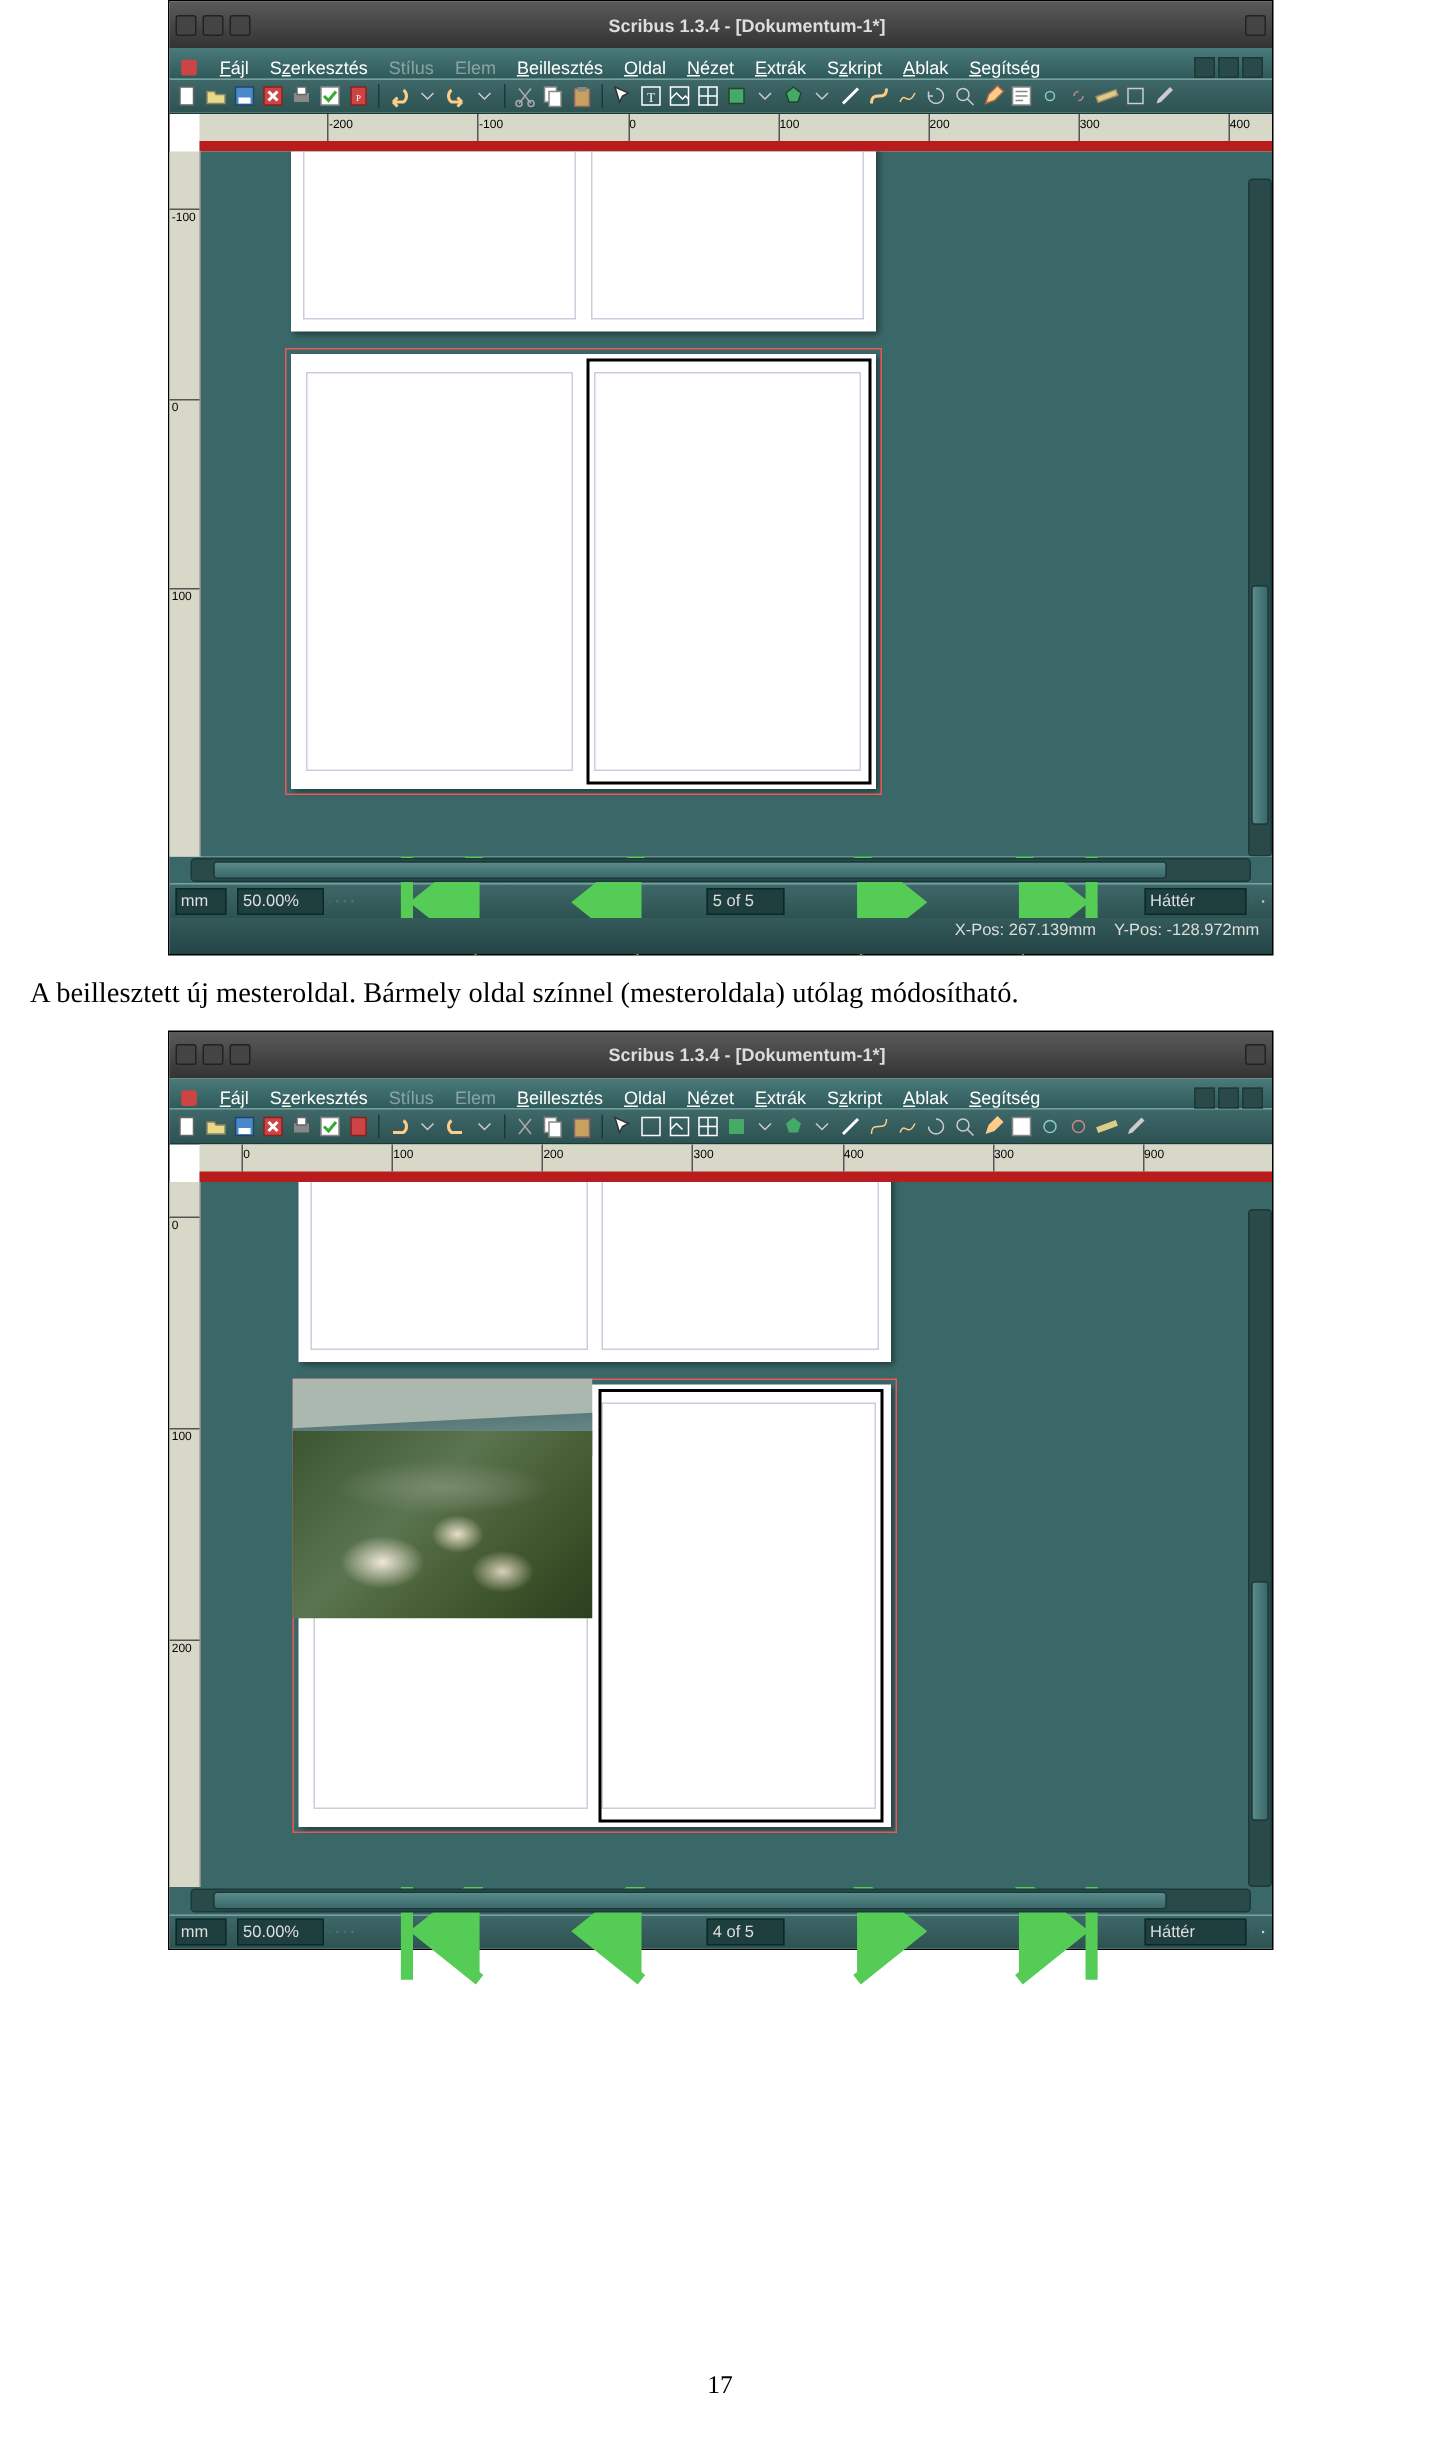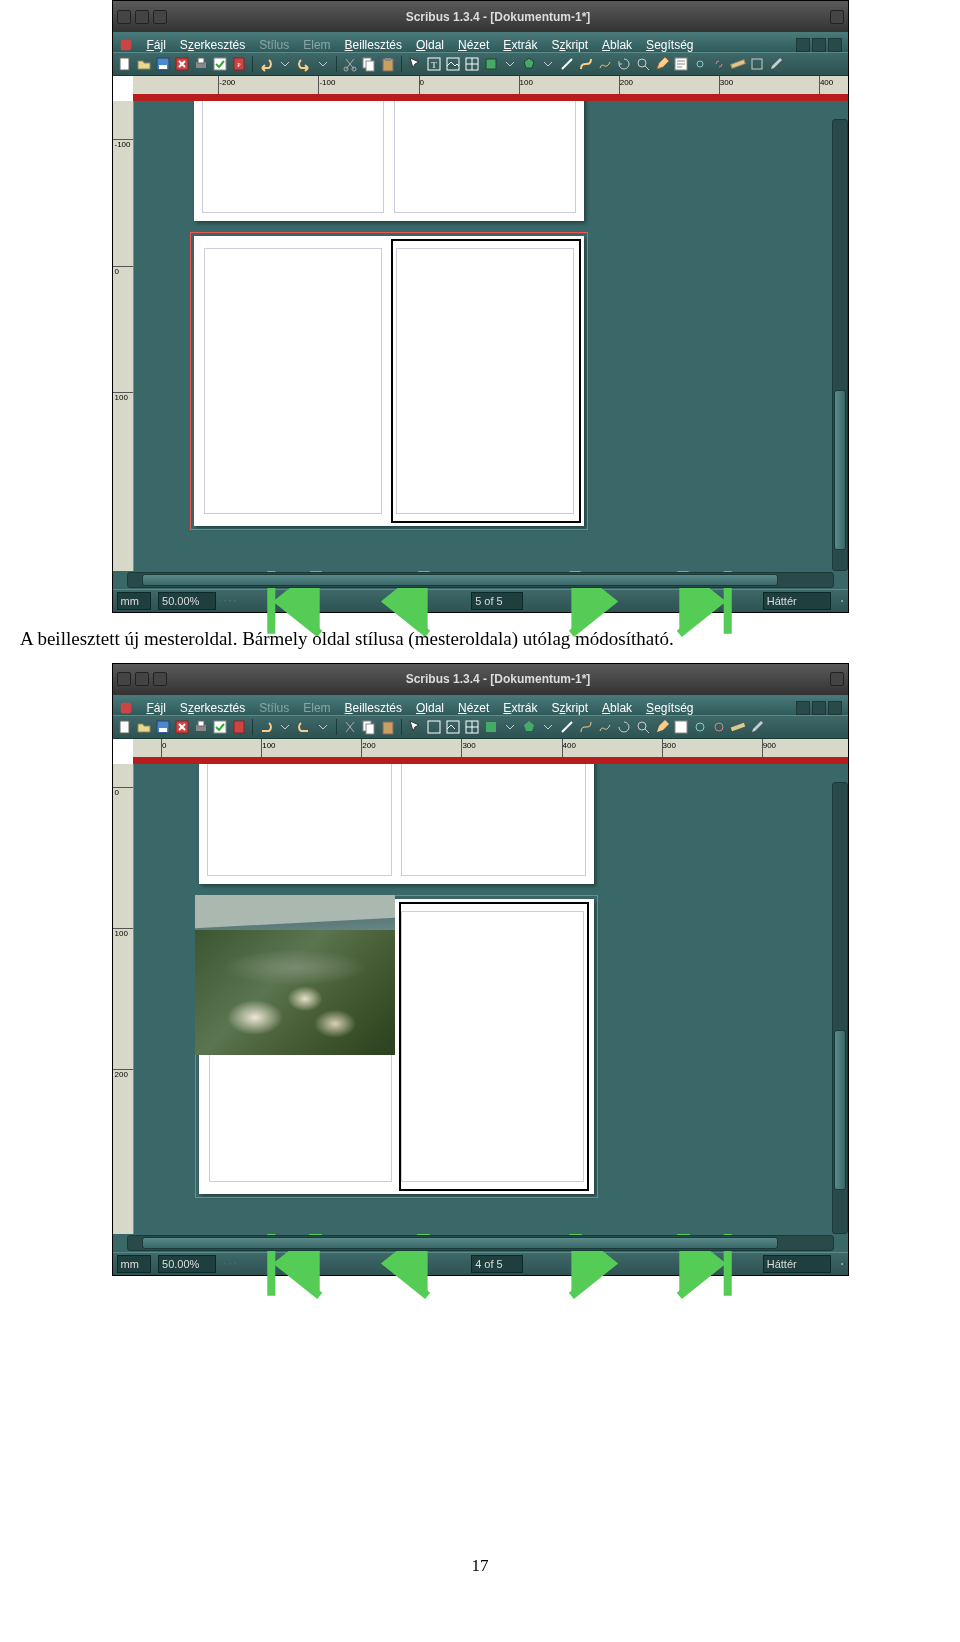--- a/index.html
+++ b/index.html
@@ -284,24 +284,28 @@
           </svg>
       <input style="width: 60px;" value="Háttér">
       <svg viewBox="0 0 12 12" width="10" height="10">
             <path d="M2 4l4 4 4-4" stroke="#ccc" fill="none"></path>
           </svg>
       <div style="flex:1"></div>
       <svg viewBox="0 0 14 14" width="14" height="14">
             <rect x="2" y="2" width="10" height="10" fill="#ccc" stroke="#888"></rect>
           </svg>
     </div>
+    <div class="posbar">
+      <span>X-Pos:</span> <span>267.139mm</span>&nbsp;&nbsp;&nbsp;
+      <span>Y-Pos:</span> <span>-128.972mm</span>
+    </div>
   </div>
 </div>
 
-<p class="para">A beillesztett új mesteroldal. Bármely oldal stílusa (mesteroldala) utólag módosítható.</p>
+<p class="para">A beillesztett új mesteroldal. Bármely oldal színnel (mesteroldala) utólag módosítható.</p>
 
 <div class="shot">
   <div class="tb">
     <div class="wbtn"></div>
     <div class="wbtn"></div>
     <div class="wbtn"></div>
     <div class="ttl">Scribus 1.3.4 - [Dokumentum-1*]</div>
     <div class="wbtn"></div>
   </div>
   <div class="menu">

